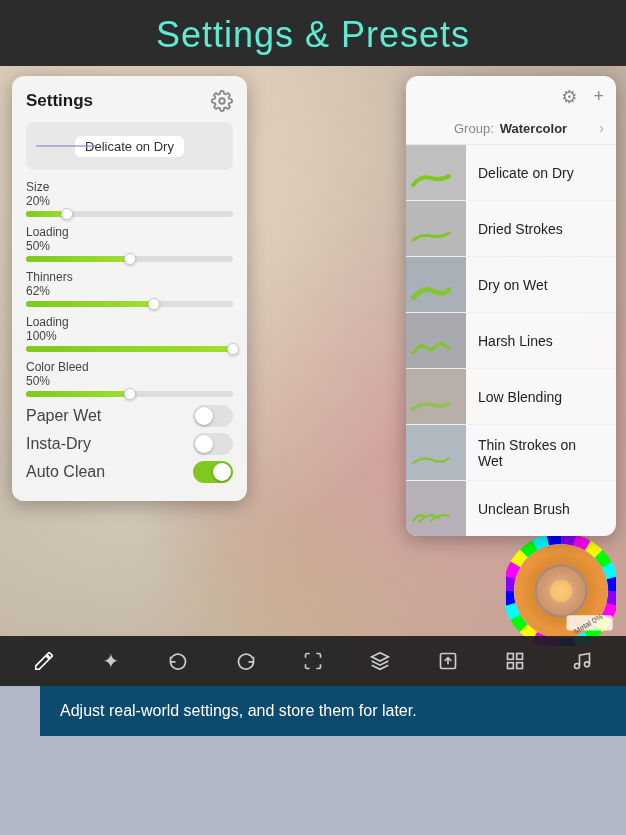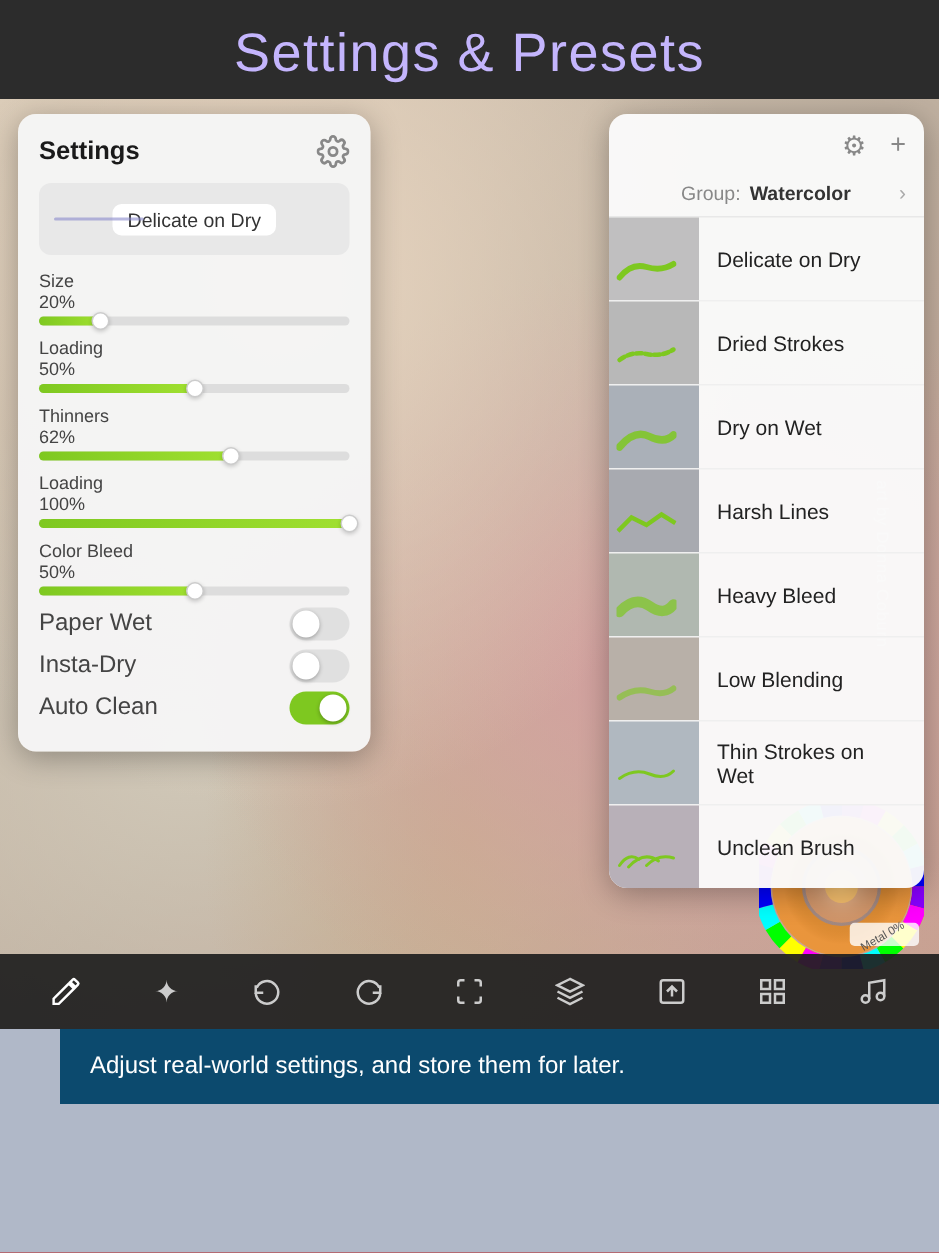--- a/index.html
+++ b/index.html
@@ -16,21 +16,21 @@
     .header {
       background: #2c2c2c;
       text-align: center;
       padding: 14px 0 10px;
       position: relative;
       z-index: 10;
     }
     .header-title {
       font-size: 36px;
       font-weight: 300;
-      color: #c4b5fd;
+      color: #5eead4;
       letter-spacing: 1px;
     }
 
     
     .canvas-area {
       width: 626px;
       height: 620px;
       position: relative;
       overflow: hidden;
       background: #b91c1c;
@@ -465,28 +465,20 @@
     </div>
     <div class="preset-item">
       <div class="preset-thumb" style="background:#a8aab0;">
         <svg class="preset-thumb-stroke" viewBox="0 0 40 20">
             <path d="M2,15 L10,7 L20,12 L30,5 L38,10" stroke="#7ec820" stroke-width="3" fill="none" stroke-linecap="square"></path>
           </svg>
       </div>
       <span class="preset-name">Harsh Lines</span>
     </div>
     <div class="preset-item">
-      <div class="preset-thumb" style="background:#b0b8b0;">
-        <svg class="preset-thumb-stroke" viewBox="0 0 40 20">
-            <path d="M2,14 Q12,3 22,10 Q32,17 38,9" stroke="#7ec820" stroke-width="7" fill="none" stroke-linecap="round" opacity="0.7"></path>
-          </svg>
-      </div>
-      <span class="preset-name">Heavy Bleed</span>
-    </div>
-    <div class="preset-item">
       <div class="preset-thumb" style="background:#b8b0a8;">
         <svg class="preset-thumb-stroke" viewBox="0 0 40 20">
             <path d="M2,15 Q12,8 22,11 Q32,14 38,9" stroke="#7ec820" stroke-width="4" fill="none" stroke-linecap="round" opacity="0.6"></path>
           </svg>
       </div>
       <span class="preset-name">Low Blending</span>
     </div>
     <div class="preset-item">
       <div class="preset-thumb" style="background:#b0b8c0;">
         <svg class="preset-thumb-stroke" viewBox="0 0 40 20">

